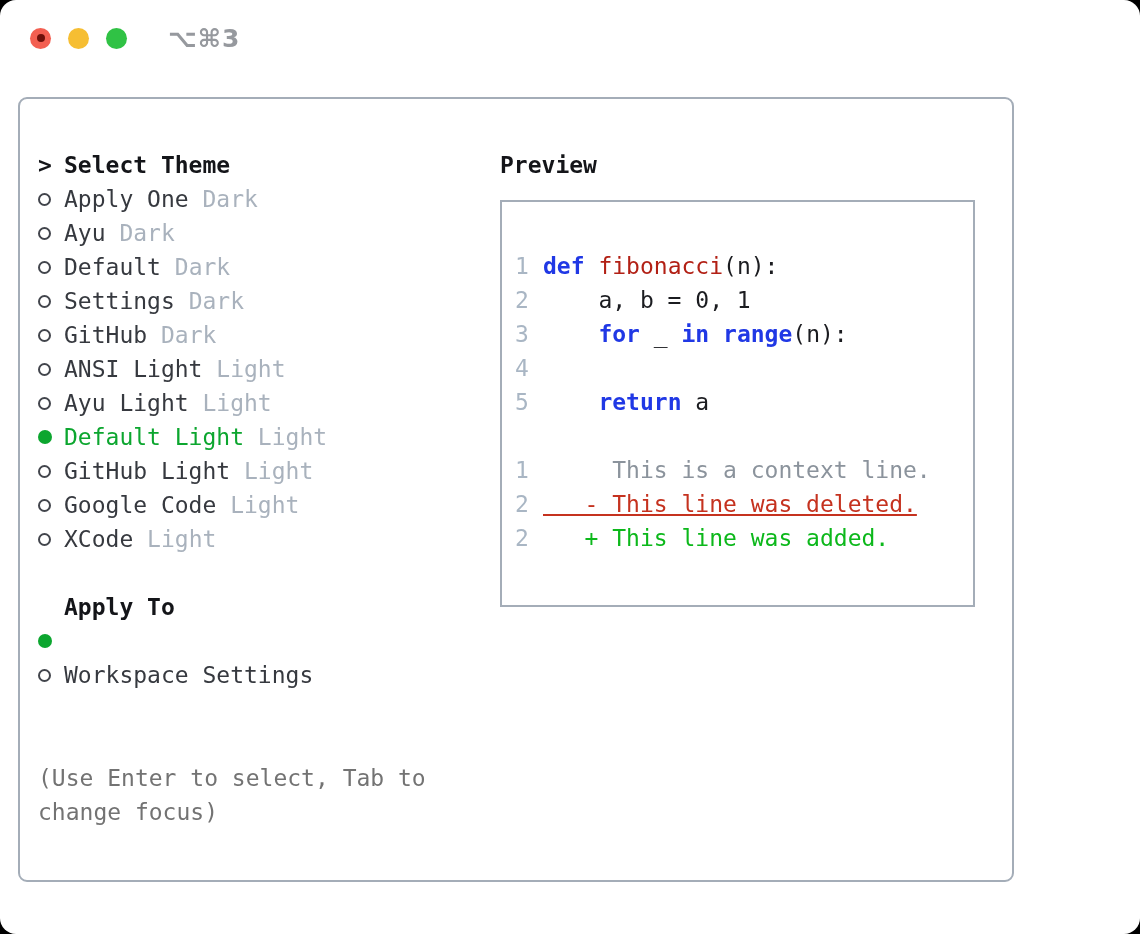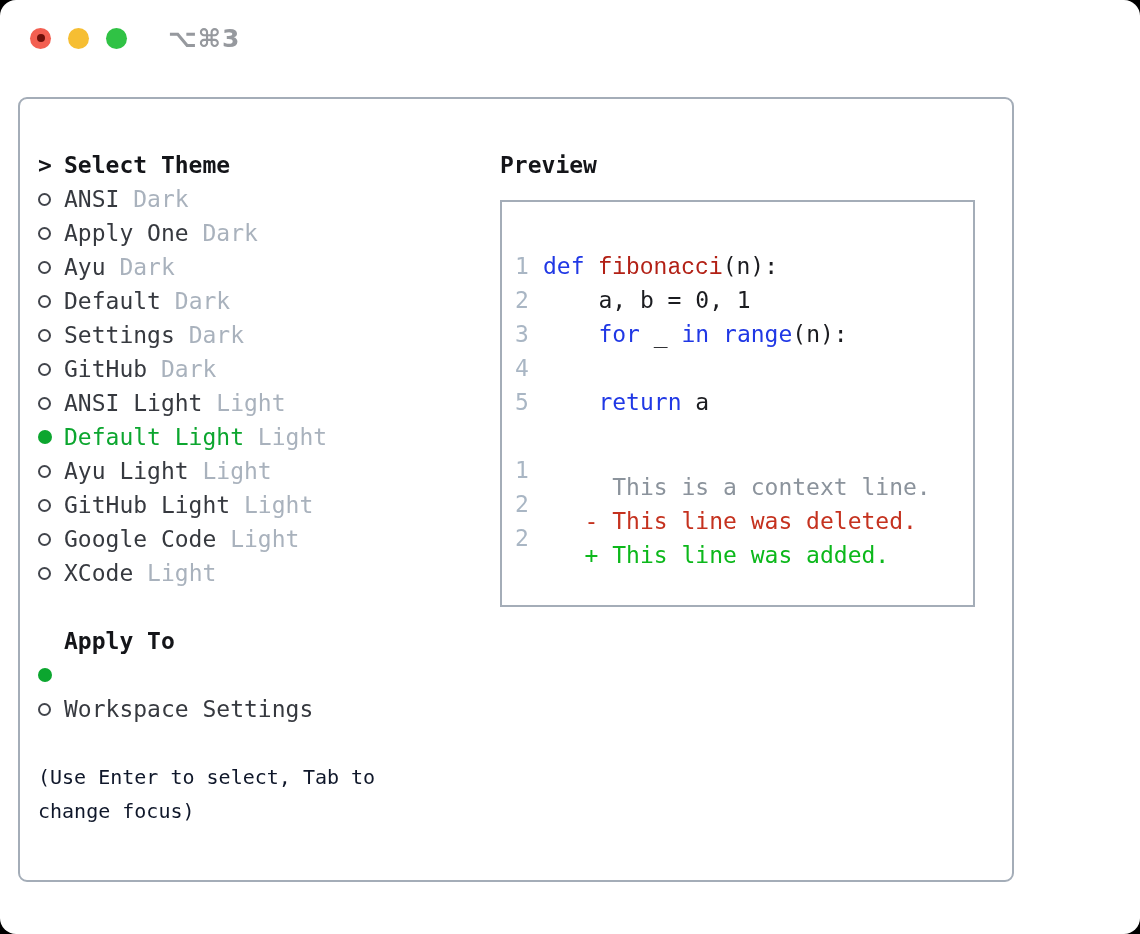--- a/index.html
+++ b/index.html
@@ -23,34 +23,34 @@
   .row .marker{width:26px;flex:0 0 26px;display:flex;align-items:center;}
   .prompt-char{font-weight:bold;color:#141519;}
   .heading{font-weight:bold;color:#141519;white-space:pre;}
   .radio{width:13px;height:13px;border:2px solid #42454c;border-radius:50%;box-sizing:border-box;display:inline-block;}
   .radio.on{width:14px;height:14px;border:none;background:#0ca62f;}
   .rowtext{white-space:pre;}
   .label{color:#36393f;}
   .label.sel{color:#0ca62f;}
   .variant{color:#a9b2bd;}
   .spacer{height:34px;}
-  .help{width:420px;font-size:20px;line-height:34px;color:#0f172a;white-space:normal;}
+  .help{width:420px;font-size:23px;line-height:34px;color:#737373;white-space:normal;margin-top:35px;}
   
   .right-col{position:absolute;left:480px;top:49px;width:500px;}
   .preview-box{margin-top:18px;width:475px;height:407px;box-sizing:border-box;
     border:2px solid #a4adb8;background:#fff;padding:47px 0 0 13px;overflow:hidden;}
   .crow{height:34px;line-height:34px;display:flex;font-size:23px;white-space:pre;}
   .lnum{width:28px;flex:0 0 28px;color:#a9b6c4;}
   .ctext{color:#1b1c20;white-space:pre;}
   .tok-plain{color:#1b1c20;}
-  .tok-keyword{color:#2038e5;}
-  .tok-function{color:#b22015;font-family:Liberation Mono, monospace;}
-  .dtext{white-space:pre;margin-top:17px;}
+  .tok-keyword{color:#2038e5;font-weight:bold;}
+  .tok-function{color:#b22015;}
+  .dtext{white-space:pre;}
   .diff-context{color:#8b939c;}
-  .diff-deleted{color:#c5321f;}
+  .diff-deleted{color:#c5321f;text-decoration:underline;}
   .diff-added{color:#0cb81b;}
 </style>
 </head>
 <body>
 
 <div class="window">
 
   <div class="titlebar">
     <span class="light red">
         <span class="dot"></span>
@@ -64,26 +64,20 @@
 
     <div class="left-col">
       <div class="row">
         <span class="marker">
             <span class="prompt-char">&gt;</span>
           </span>
         <span class="heading">Select Theme</span>
       </div>
 
       <div id="theme-items">
-          <div class="row">
-            <span class="marker">
-              <span class="radio"></span>
-            </span>
-            <span class="rowtext"><span class="label">ANSI</span><span class="variant"> Dark</span></span>
-          </div>
           <div class="row">
             <span class="marker">
               <span class="radio"></span>
             </span>
             <span class="rowtext"><span class="label">Apply One</span><span class="variant"> Dark</span></span>
           </div>
           <div class="row">
             <span class="marker">
               <span class="radio"></span>
             </span>
@@ -108,29 +102,29 @@
             <span class="rowtext"><span class="label">GitHub</span><span class="variant"> Dark</span></span>
           </div>
           <div class="row">
             <span class="marker">
               <span class="radio"></span>
             </span>
             <span class="rowtext"><span class="label">ANSI Light</span><span class="variant"> Light</span></span>
           </div>
           <div class="row">
             <span class="marker">
+              <span class="radio"></span>
+            </span>
+            <span class="rowtext"><span class="label">Ayu Light</span><span class="variant"> Light</span></span>
+          </div>
+          <div class="row">
+            <span class="marker">
               <span class="radio on"></span>
             </span>
             <span class="rowtext"><span class="label sel">Default Light</span><span class="variant"> Light</span></span>
-          </div>
-          <div class="row">
-            <span class="marker">
-              <span class="radio"></span>
-            </span>
-            <span class="rowtext"><span class="label">Ayu Light</span><span class="variant"> Light</span></span>
           </div>
           <div class="row">
             <span class="marker">
               <span class="radio"></span>
             </span>
             <span class="rowtext"><span class="label">GitHub Light</span><span class="variant"> Light</span></span>
           </div>
           <div class="row">
             <span class="marker">
               <span class="radio"></span>

